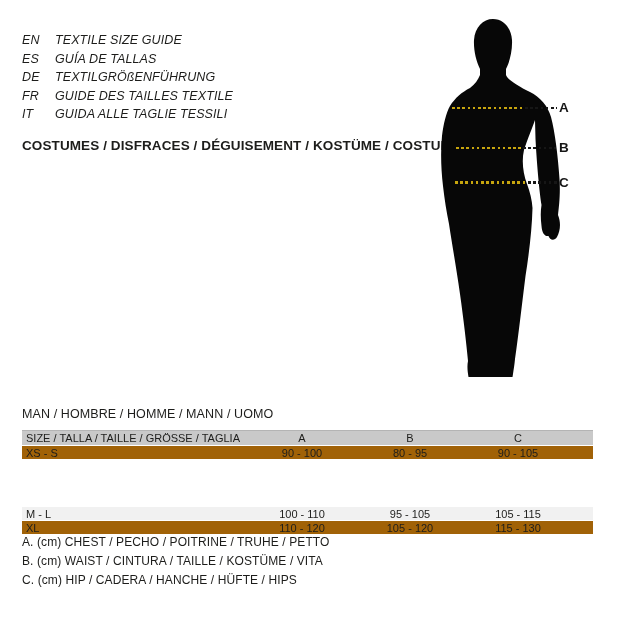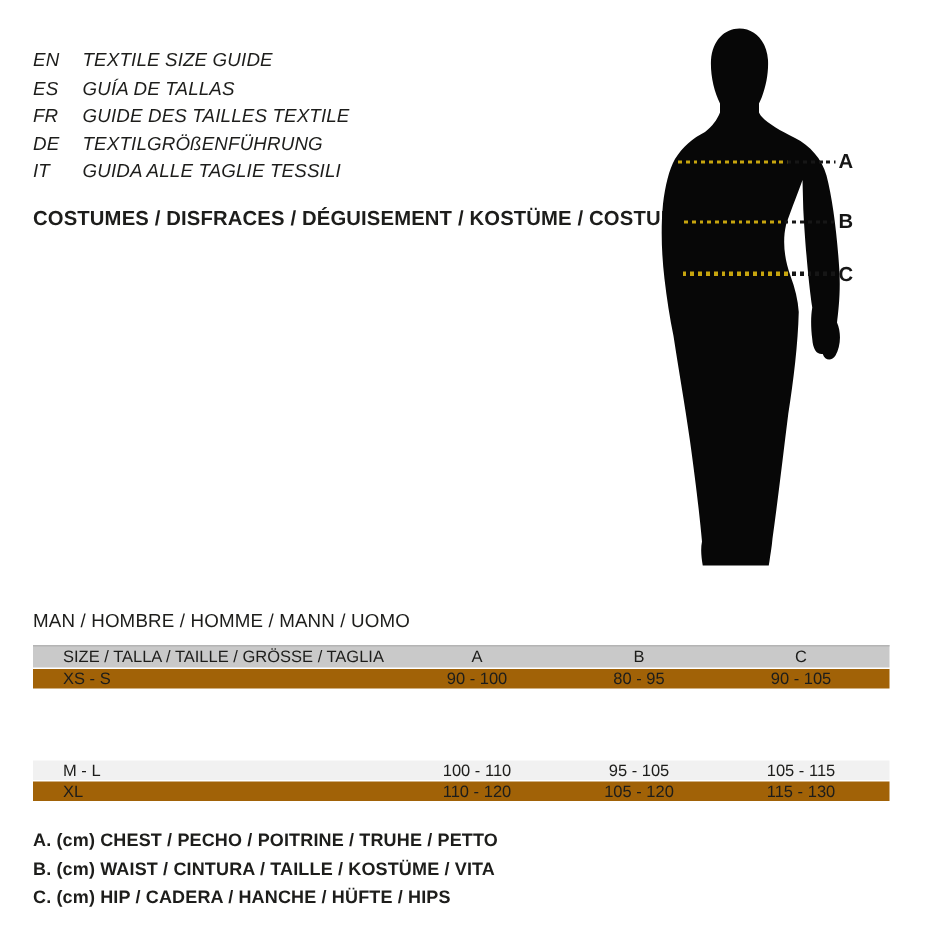--- a/index.html
+++ b/index.html
@@ -28,47 +28,47 @@
   .measure-label { position:absolute; left:559px; width:16px; font-size:13.5px; font-weight:700; color:#161616; }
 
   
   .section-title { position:absolute; left:22px; top:407px; font-size:12.5px; letter-spacing:0.1px; }
 
   
   .size-table { position:absolute; left:22px; top:430px; width:571px; font-size:11px; }
   .t-row { display:flex; align-items:center; height:13px; margin-bottom:1px; background:#a16207; }
   .t-row.header { height:14px; background:#c9c9c9; border-top:1px solid #b4b4b4; }
   .t-row.alt { background:#f1f1f1;margin-top:48px; }
-  .c-label { flex:0 0 222px; padding-left:20px; text-align:left; white-space:nowrap; }
+  .c-label { flex:0 0 222px; padding-left:4px; text-align:left; white-space:nowrap; }
   .c-val { flex:0 0 108px; text-align:center; white-space:nowrap; }
 
   
-  .notes { position:absolute; left:22px; top:551px; font-size:12px; line-height:19px; letter-spacing:0.1px;font-weight:bold; }
+  .notes { position:absolute; left:22px; top:533px; font-size:12px; line-height:19px; letter-spacing:0.1px; }
 </style>
 </head>
 <body>
 
 <div class="canvas">
 
   <div class="lang-list">
     <div class="lang-row">
       <span class="lang-code">EN</span>
       <span class="lang-label">TEXTILE SIZE GUIDE</span>
     </div>
     <div class="lang-row">
       <span class="lang-code">ES</span>
       <span class="lang-label">GUÍA DE TALLAS</span>
     </div>
     <div class="lang-row">
+      <span class="lang-code">DE</span>
+      <span class="lang-label">TEXTILGRÖßENFÜHRUNG</span>
+    </div>
+    <div class="lang-row">
       <span class="lang-code">FR</span>
       <span class="lang-label">GUIDE DES TAILLES TEXTILE</span>
-    </div>
-    <div class="lang-row">
-      <span class="lang-code">DE</span>
-      <span class="lang-label">TEXTILGRÖßENFÜHRUNG</span>
     </div>
     <div class="lang-row">
       <span class="lang-code">IT</span>
       <span class="lang-label">GUIDA ALLE TAGLIE TESSILI</span>
     </div>
   </div>
 
   <div class="category">COSTUMES / DISFRACES / DÉGUISEMENT / KOSTÜME / COSTUMI</div>
 
   <svg class="figure-svg" viewBox="0 0 140 370" aria-hidden="true">

